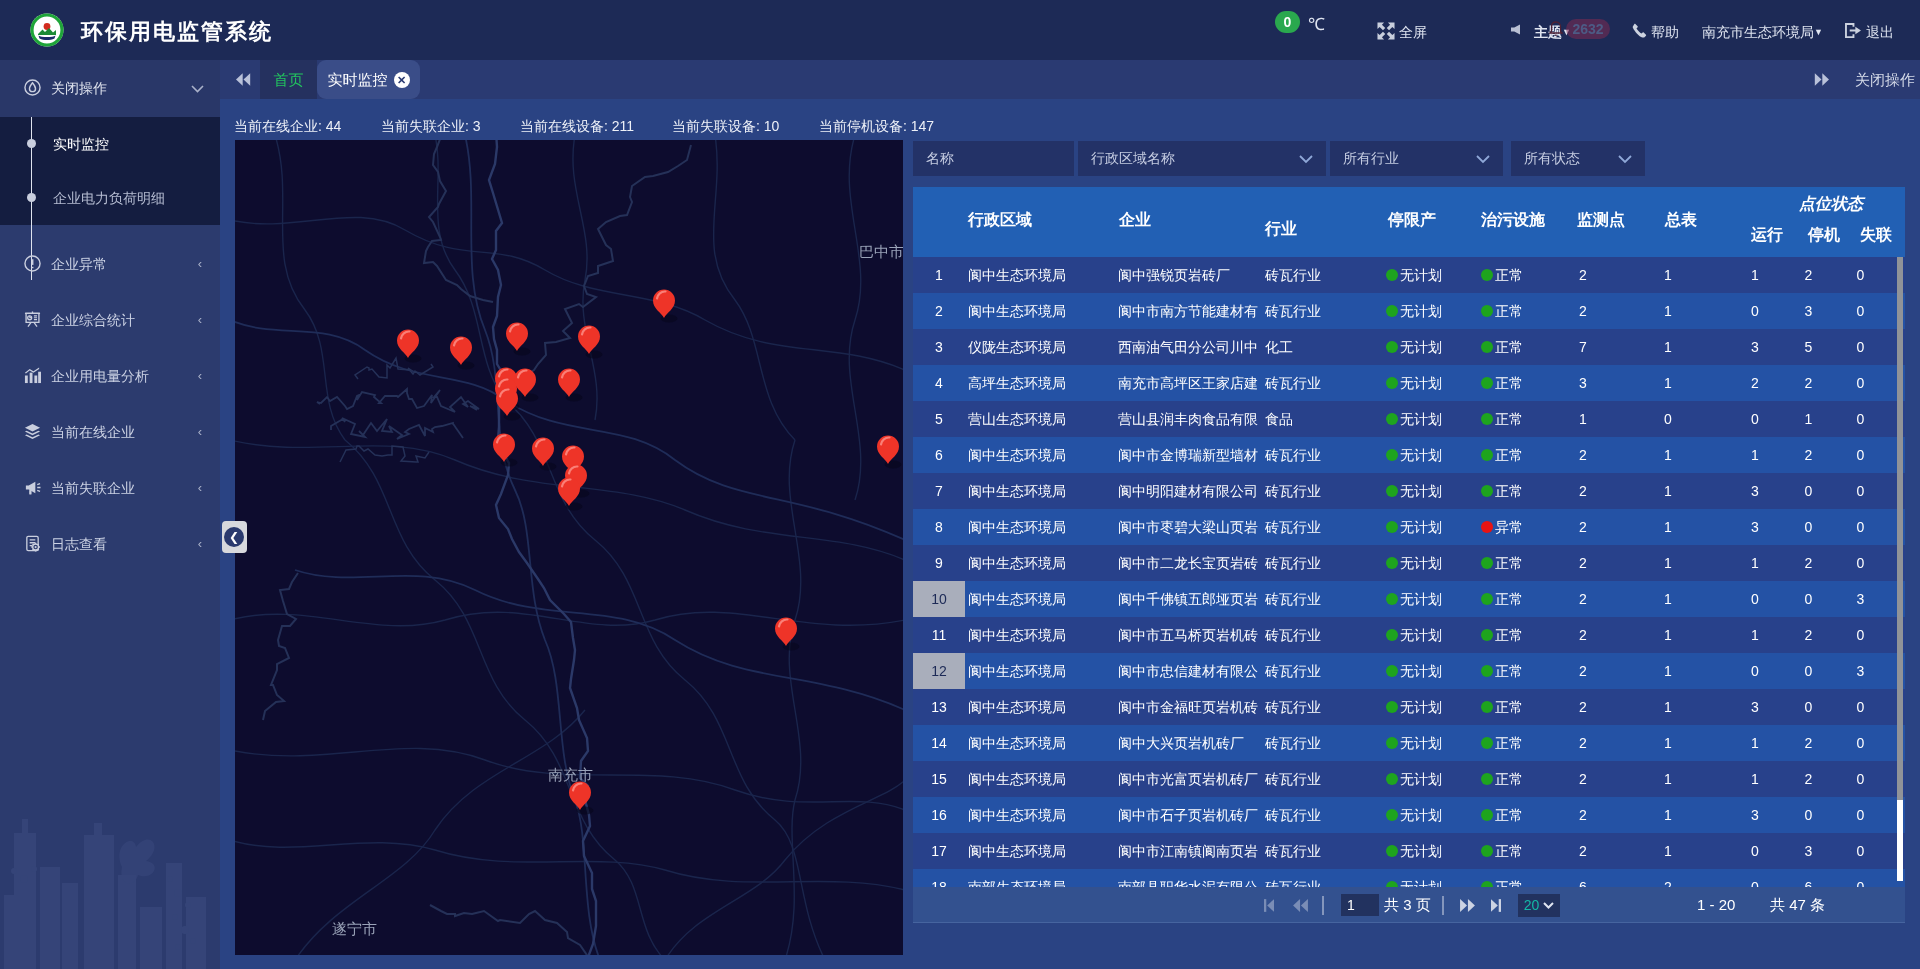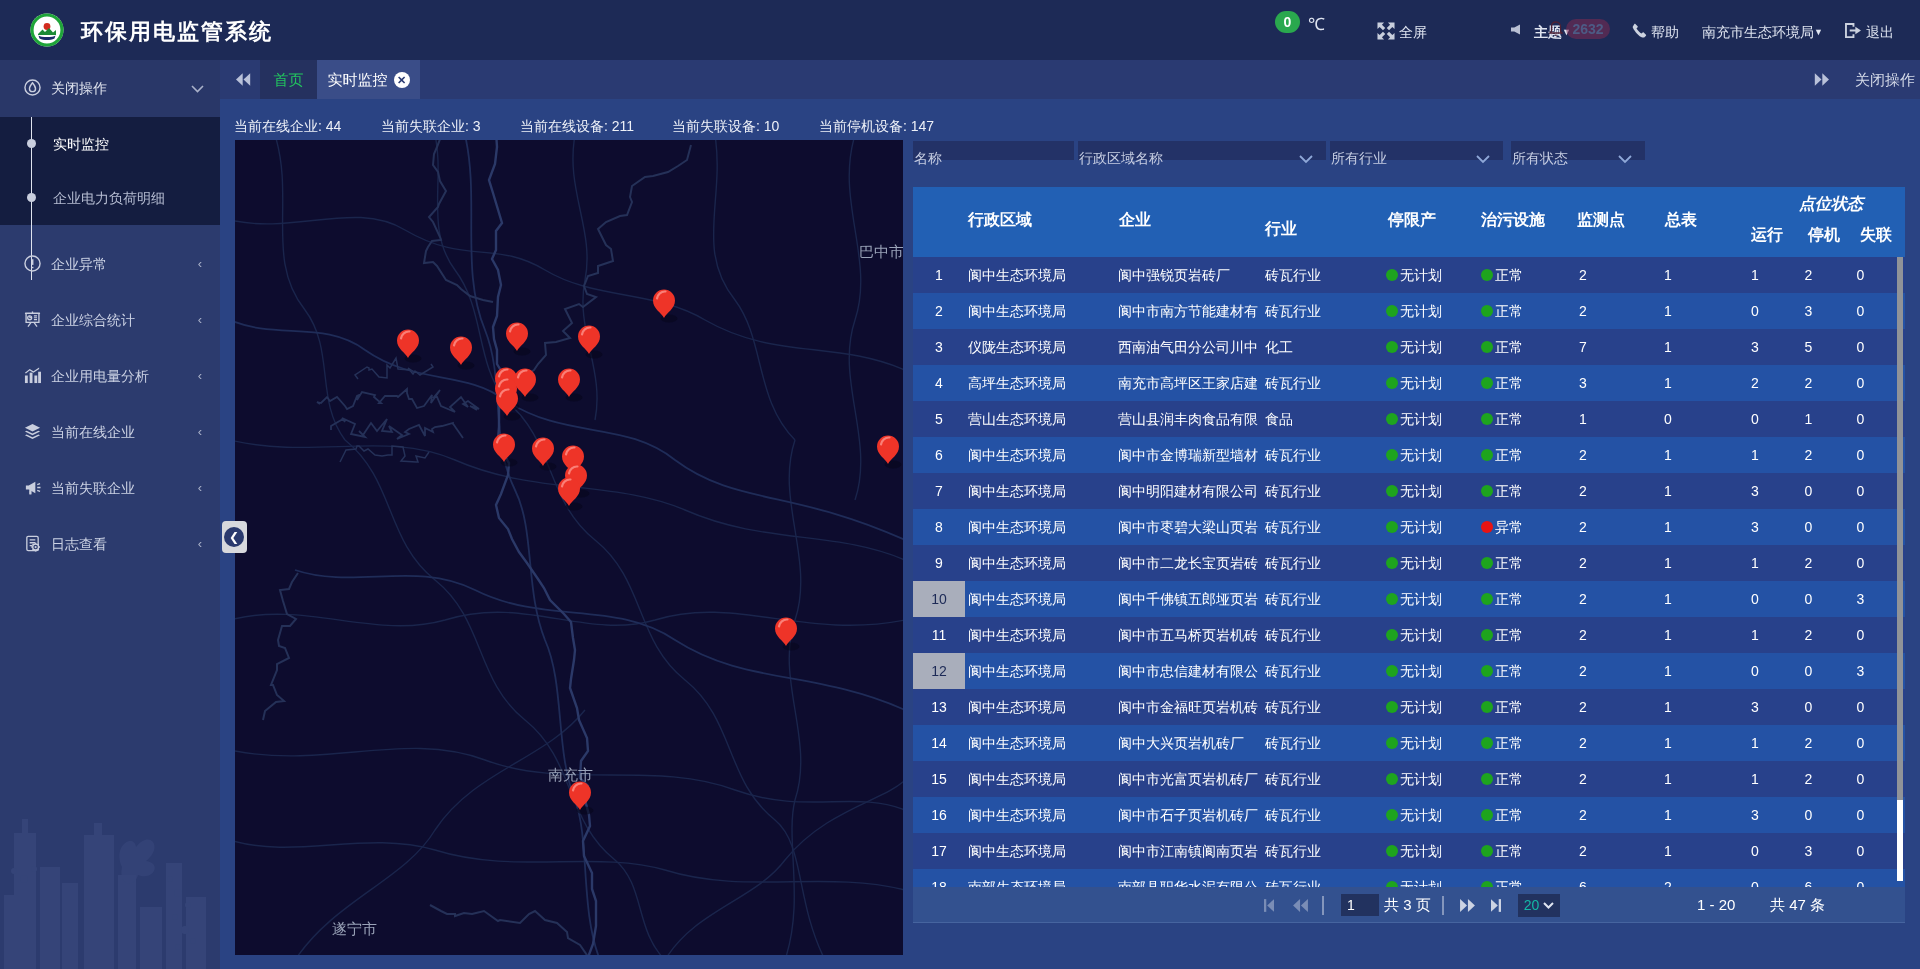--- a/index.html
+++ b/index.html
@@ -18,21 +18,21 @@
 .mitem .mtext{position:absolute;left:51px;top:0;}
 .mitem .chev{position:absolute;right:18px;top:0;font-size:13px;color:#aab2c9;}
 .sitem{position:relative;height:54px;line-height:54px;color:#b6bdd2;font-size:14px;padding-left:53px;}
 .dot{position:absolute;left:27px;top:22px;width:9px;height:9px;border-radius:50%;background:#c9cede;}
 #content{position:absolute;left:220px;top:99px;width:1700px;height:866px;background:#2a4383;}
 #stats{position:absolute;left:0px;top:19px;width:1700px;height:22px;color:#eef1f8;font-size:14px;}
 .stat{position:absolute;top:0;white-space:nowrap;}
 #map{position:absolute;left:15px;top:41px;width:668px;height:815px;background:#0d0c2e;overflow:hidden;}
 #handle{position:absolute;left:2px;top:422px;width:25px;height:32px;background:#d7d9dd;border-radius:4px;}
 #rpanel{position:absolute;left:693px;top:0;width:992px;height:866px;}
-.fbox{position:absolute;top:42px;height:19px;background:#233267;color:#c6cde2;font-size:14px;line-height:35px;padding-left:1px;}
+.fbox{position:absolute;top:42px;height:35px;background:#233267;color:#c6cde2;font-size:14px;line-height:35px;padding-left:13px;}
 .fchev{position:absolute;top:14px;right:13px;}
 #tbl{position:absolute;left:0;top:88px;width:992px;height:700px;color:#fff;font-size:14px;}
 #thead{position:absolute;left:0;top:0;width:992px;height:70px;background:#2260b4;font-weight:bold;font-size:16px;}
 .th{position:absolute;white-space:nowrap;}
 #rows{position:absolute;left:0;top:70px;width:992px;height:630px;overflow:hidden;}
 .row{position:relative;width:992px;height:36px;line-height:36px;white-space:nowrap;}
 .row.odd{background:#28418b;}
 .row.even{background:#2452a5;}
 .c{position:absolute;top:0;height:36px;line-height:36px;}
 .num{left:0;width:52px;text-align:center;}
@@ -91,21 +91,21 @@
   </svg>
   <div class="hitem" style="left:1866px;top:2px;">退出</div>
 </div>
 
 <div id="tabbar">
   <svg class="abs" style="left:16px;top:13px" width="15" height="13" viewBox="0 0 18 15" fill="#b9c1d9">
     <path d="M8 0 L8 15 L0 7.5 Z"></path>
       <path d="M17 0 L17 15 L9 7.5 Z"></path>
   </svg>
   <div class="tab" style="left:40px;width:57px;background:#25315f;color:#22c55e;">首页</div>
-  <div class="tab" style="left:97px;width:103px;background:#3a4d88;color:#fff;">实时监控
+  <div class="tab" style="left:97px;width:103px;background:#3a4d88;color:#fff;border-radius:9px;">实时监控
     <span style="display:inline-block;width:16px;height:16px;border-radius:50%;background:#fff;color:#2a3a72;font-size:11px;line-height:16px;vertical-align:1px;margin-left:2px;font-weight:bold;">✕</span>
   </div>
   <svg class="abs" style="left:1594px;top:13px" width="15" height="13" viewBox="0 0 18 15" fill="#b9c1d9">
     <path d="M10 0 L10 15 L18 7.5 Z"></path>
       <path d="M1 0 L1 15 L9 7.5 Z"></path>
   </svg>
   <div class="tab" style="left:1630px;width:70px;color:#d5dbe9;">关闭操作</div>
 </div>
 
 <div id="sidebar">

